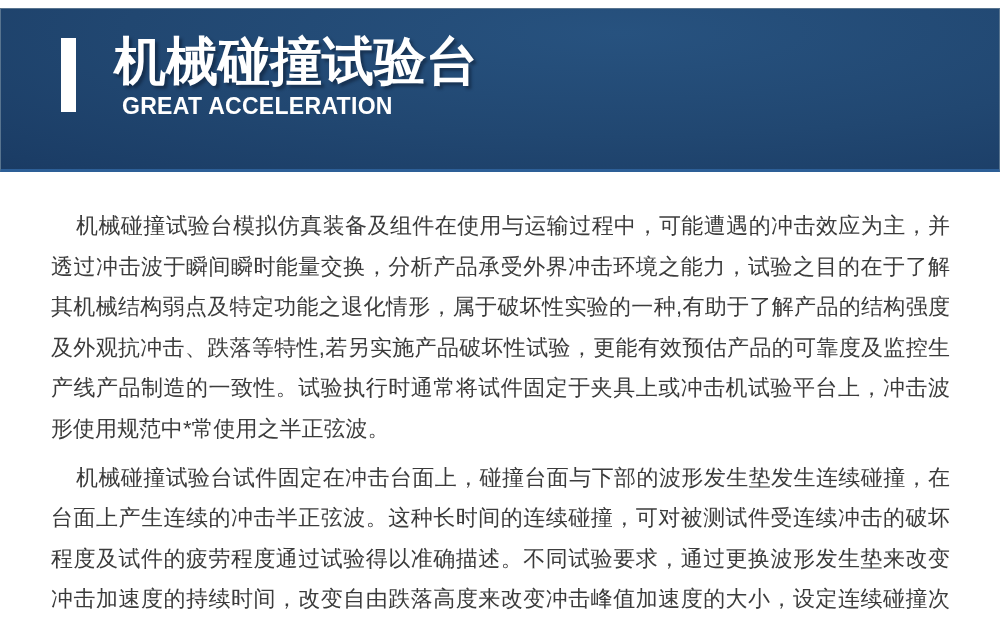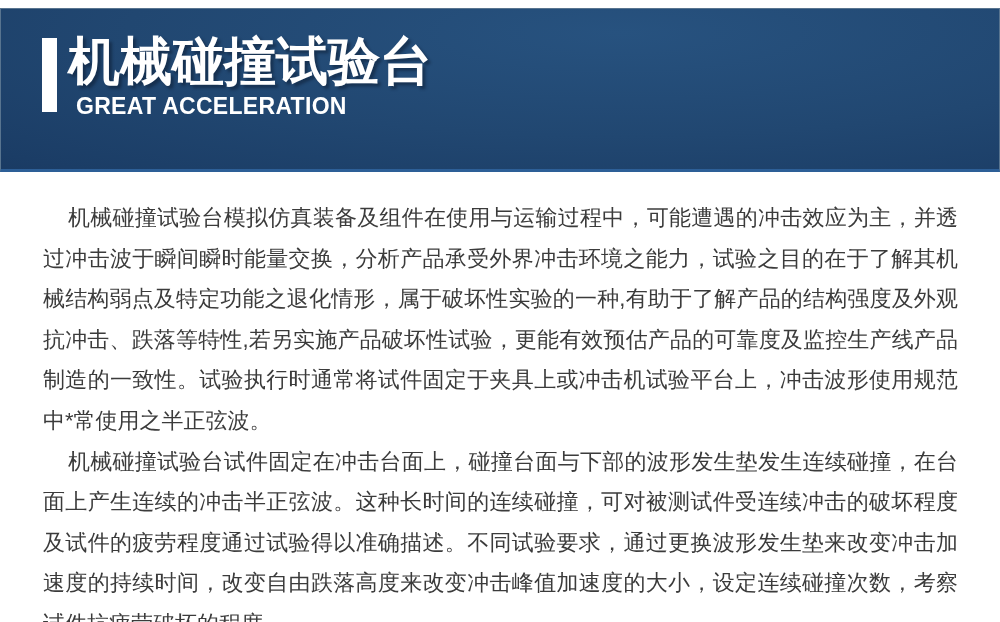--- a/index.html
+++ b/index.html
@@ -22,21 +22,22 @@
     width: 998px;
     height: 160px;
     background:
       radial-gradient(ellipse 130% 170% at 62% 15%, #27527f 0%, #214771 38%, #1b3d66 65%, #16335a 85%, #142e51 100%);
     border: 1px solid #58748f;
     border-bottom: 3px solid #2d5f97;
   }
   .banner-row {
     display: flex;
     align-items: flex-start;
-    padding: 24px 0 0 41px;
+    padding: 24px 0 0 60px;
+    gap: 27px;
   }
   .accent-bar {
     width: 15px;
     height: 74px;
     background: #ffffff;
     margin-top: 5px;
     margin-right: 11px;
     flex: 0 0 auto;
   }
   .title-block {
@@ -69,21 +70,21 @@
     left: 0;
     width: 1000px;
     box-sizing: border-box;
     padding: 0 42px 0 43px;
     color: #3b3b3b;
     font-size: 22px;
     line-height: 40.6px;
     text-align: justify;
   }
   .content p {
-    margin: 0;
+    margin: 8px;
     padding: 0;
     text-indent: 25px;
   }
 </style>
 </head>
 <body>
 
 <div class="page">
 
   <div class="banner">

